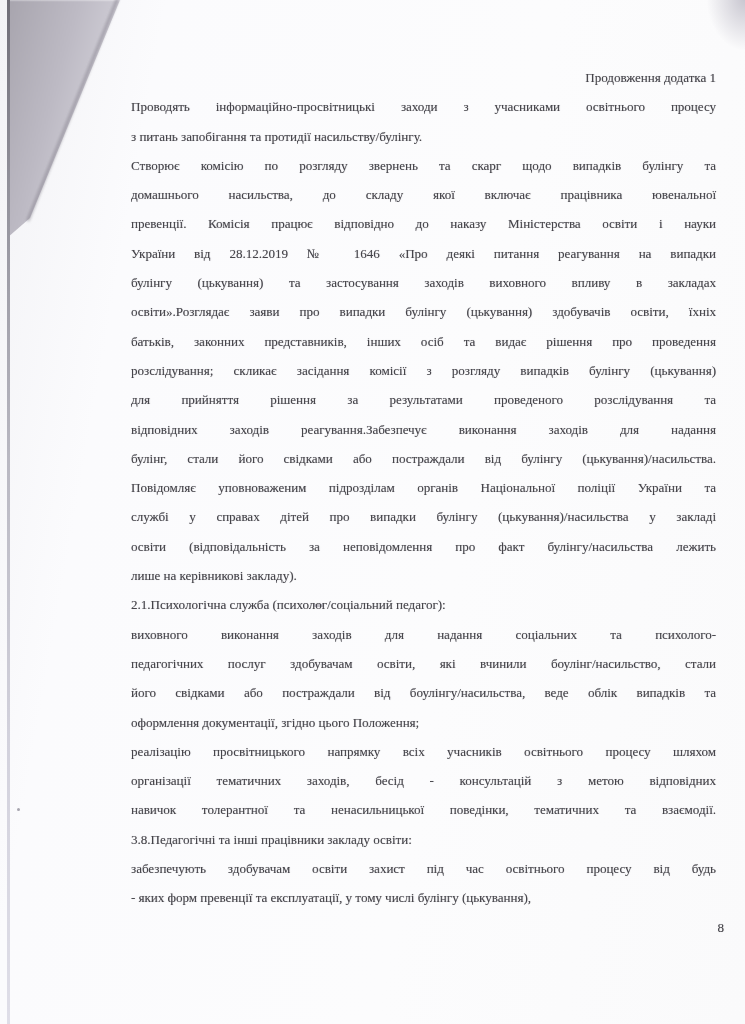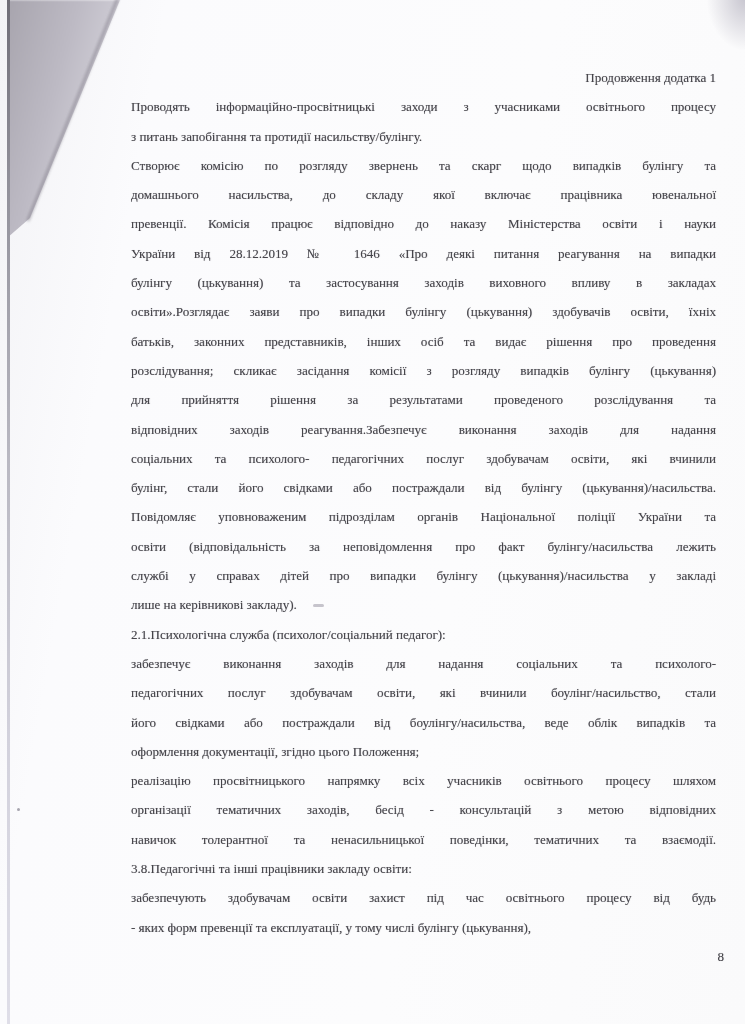--- a/index.html
+++ b/index.html
@@ -72,28 +72,27 @@
         <div class="ln">Створює комісію по розгляду звернень та скарг щодо випадків булінгу та</div>
         <div class="ln">домашнього насильства, до складу якої включає працівника ювенальної</div>
         <div class="ln">превенції. Комісія працює відповідно до наказу Міністерства освіти і науки</div>
         <div class="ln">України від 28.12.2019 № 1646 «Про деякі питання реагування на випадки</div>
         <div class="ln">булінгу (цькування) та застосування заходів виховного впливу в закладах</div>
         <div class="ln">освіти».Розглядає заяви про випадки булінгу (цькування) здобувачів освіти, їхніх</div>
         <div class="ln">батьків, законних представників, інших осіб та видає рішення про проведення</div>
         <div class="ln">розслідування; скликає засідання комісії з розгляду випадків булінгу (цькування)</div>
         <div class="ln">для прийняття рішення за результатами проведеного розслідування та</div>
         <div class="ln">відповідних заходів реагування.Забезпечує виконання заходів для надання</div>
-        <div class="ln">соціальних та психолого- педагогічних послуг здобувачам освіти, які вчинили</div>
         <div class="ln">булінг, стали його свідками або постраждали від булінгу (цькування)/насильства.</div>
         <div class="ln">Повідомляє уповноваженим підрозділам органів Національної поліції України та</div>
+        <div class="ln">службі у справах дітей про випадки булінгу (цькування)/насильства у закладі</div>
         <div class="ln">освіти (відповідальність за неповідомлення про факт булінгу/насильства лежить</div>
-        <div class="ln">службі у справах дітей про випадки булінгу (цькування)/насильства у закладі</div>
         <div class="ln last">лише на керівникові закладу).</div>
         <div class="ln last">2.1.Психологічна служба (психолог/соціальний педагог):</div>
-        <div class="ln">забезпечує виконання заходів для надання соціальних та психолого-</div>
+        <div class="ln">виховного виконання заходів для надання соціальних та психолого-</div>
         <div class="ln">педагогічних послуг здобувачам освіти, які вчинили боулінг/насильство, стали</div>
         <div class="ln">його свідками або постраждали від боулінгу/насильства, веде облік випадків та</div>
         <div class="ln last">оформлення документації, згідно цього Положення;</div>
         <div class="ln">реалізацію просвітницького напрямку всіх учасників освітнього процесу шляхом</div>
         <div class="ln">організації тематичних заходів, бесід - консультацій з метою відповідних</div>
         <div class="ln">навичок толерантної та ненасильницької поведінки, тематичних та взаємодії.</div>
         <div class="ln last">3.8.Педагогічні та інші працівники закладу освіти:</div>
         <div class="ln">забезпечують здобувачам освіти захист під час освітнього процесу від будь</div>
         <div class="ln last">- яких форм превенції та експлуатації, у тому числі булінгу (цькування),</div>
       </div>

